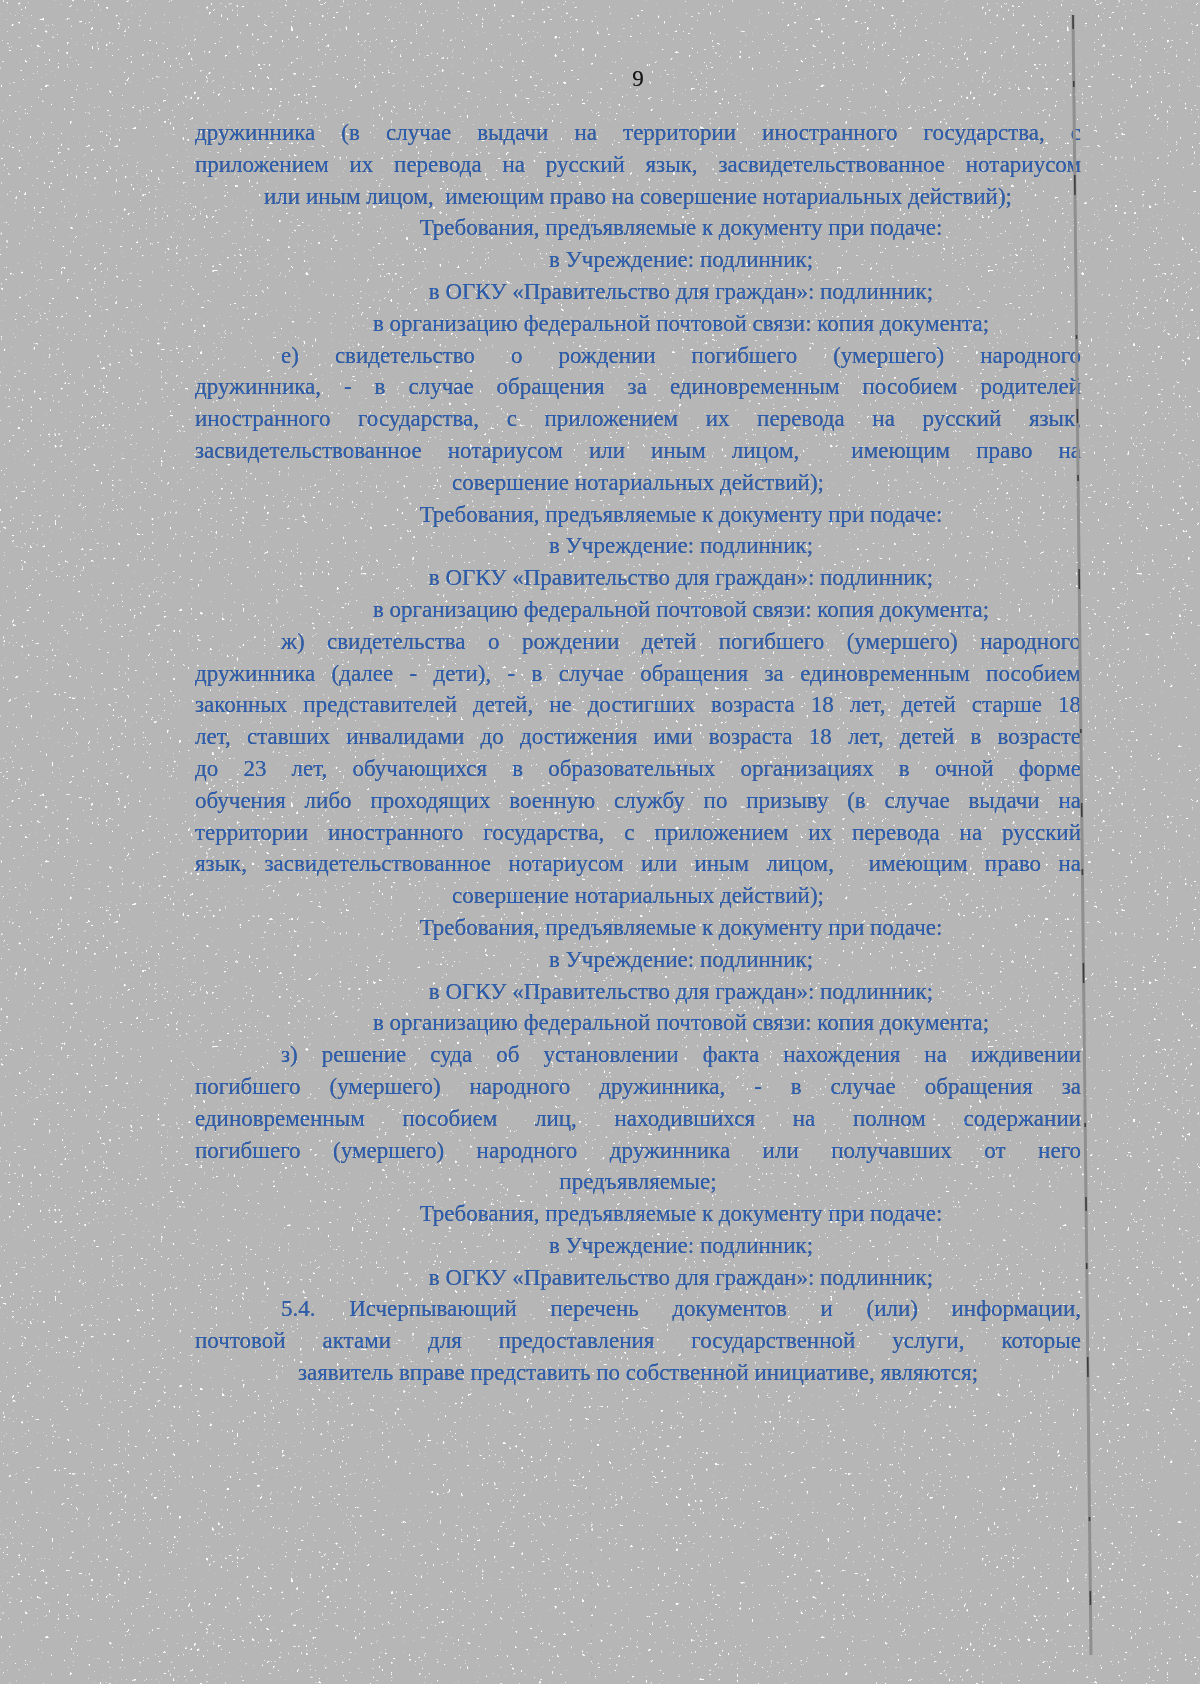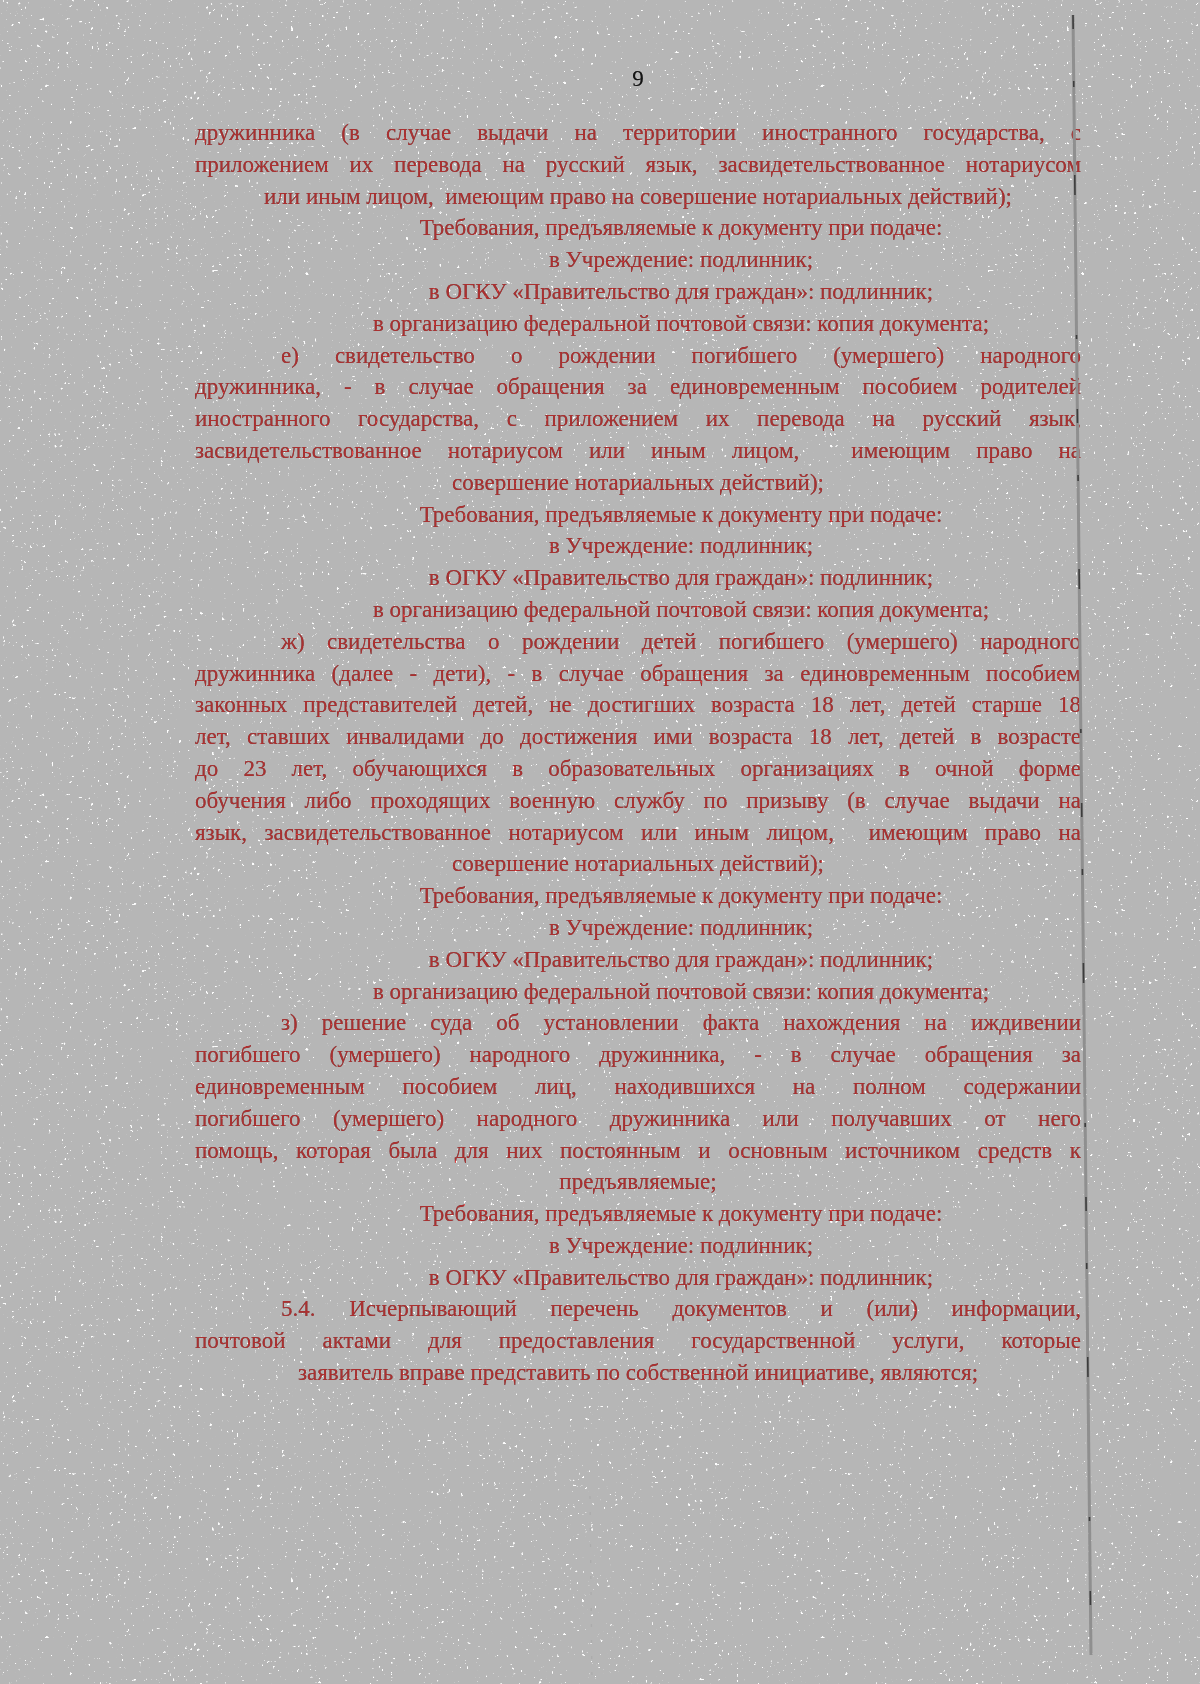--- a/index.html
+++ b/index.html
@@ -49,21 +49,21 @@
     pointer-events: none;
   }
 </style>
 </head>
 <body>
 
 <div class="page">
 
   <div class="page-number">9</div>
 
-  <div class="doc-body" style="color: #ef4444;">
+  <div class="doc-body" style="color: #3b82f6;">
       <div class="paragraph">
         <div class="line just">дружинника (в случае выдачи на территории иностранного государства, с</div>
         <div class="line just">приложением их перевода на русский язык, засвидетельствованное нотариусом</div>
         <div class="line">или иным лицом,&nbsp; имеющим право на совершение нотариальных действий);</div>
       </div>
       <div class="paragraph">
         <div class="line indent">Требования, предъявляемые к документу при подаче:</div>
       </div>
       <div class="paragraph">
         <div class="line indent">в Учреждение: подлинник;</div>
@@ -93,41 +93,41 @@
       <div class="paragraph">
         <div class="line indent">в организацию федеральной почтовой связи: копия документа;</div>
       </div>
       <div class="paragraph">
         <div class="line just indent">ж) свидетельства о рождении детей погибшего (умершего) народного</div>
         <div class="line just">дружинника (далее - дети), - в случае обращения за единовременным пособием</div>
         <div class="line just">законных представителей детей, не достигших возраста 18 лет, детей старше 18</div>
         <div class="line just">лет, ставших инвалидами до достижения ими возраста 18 лет, детей в возрасте</div>
         <div class="line just">до 23 лет, обучающихся в образовательных организациях в очной форме</div>
         <div class="line just">обучения либо проходящих военную службу по призыву (в случае выдачи на</div>
+        <div class="line just">территории иностранного государства, с приложением их перевода на русский</div>
         <div class="line just">язык, засвидетельствованное нотариусом или иным лицом,&nbsp; имеющим право на</div>
         <div class="line">совершение нотариальных действий);</div>
       </div>
       <div class="paragraph">
         <div class="line indent">Требования, предъявляемые к документу при подаче:</div>
       </div>
       <div class="paragraph">
         <div class="line indent">в Учреждение: подлинник;</div>
       </div>
       <div class="paragraph">
         <div class="line indent">в ОГКУ «Правительство для граждан»: подлинник;</div>
       </div>
       <div class="paragraph">
         <div class="line indent">в организацию федеральной почтовой связи: копия документа;</div>
       </div>
       <div class="paragraph">
         <div class="line just indent">з) решение суда об установлении факта нахождения на иждивении</div>
         <div class="line just">погибшего (умершего) народного дружинника, - в случае обращения за</div>
         <div class="line just">единовременным пособием лиц, находившихся на полном содержании</div>
         <div class="line just">погибшего (умершего) народного дружинника или получавших от него</div>
-        <div class="line just">помощь, которая была для них постоянным и основным источником средств к</div>
         <div class="line">предъявляемые;</div>
       </div>
       <div class="paragraph">
         <div class="line indent">Требования, предъявляемые к документу при подаче:</div>
       </div>
       <div class="paragraph">
         <div class="line indent">в Учреждение: подлинник;</div>
       </div>
       <div class="paragraph">
         <div class="line indent">в ОГКУ «Правительство для граждан»: подлинник;</div>

